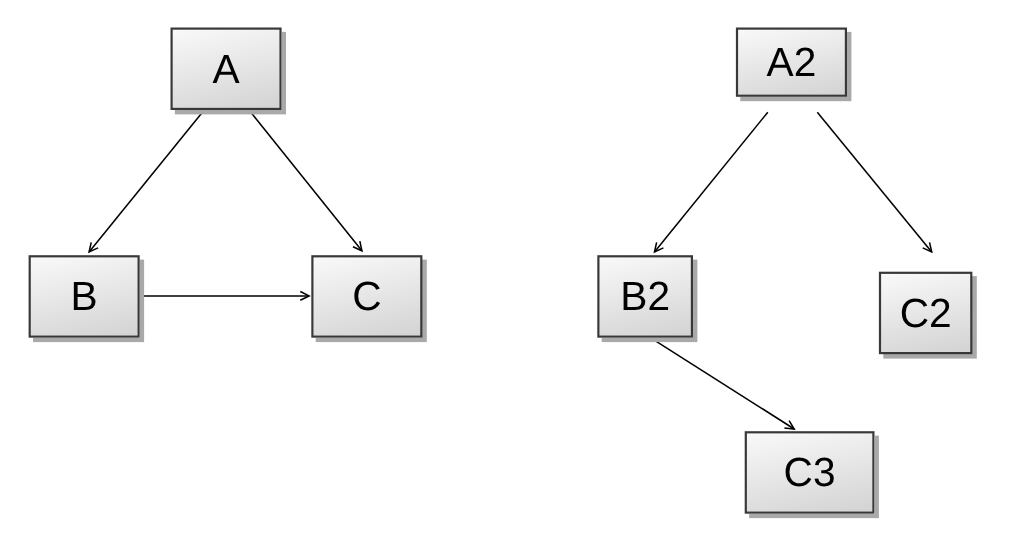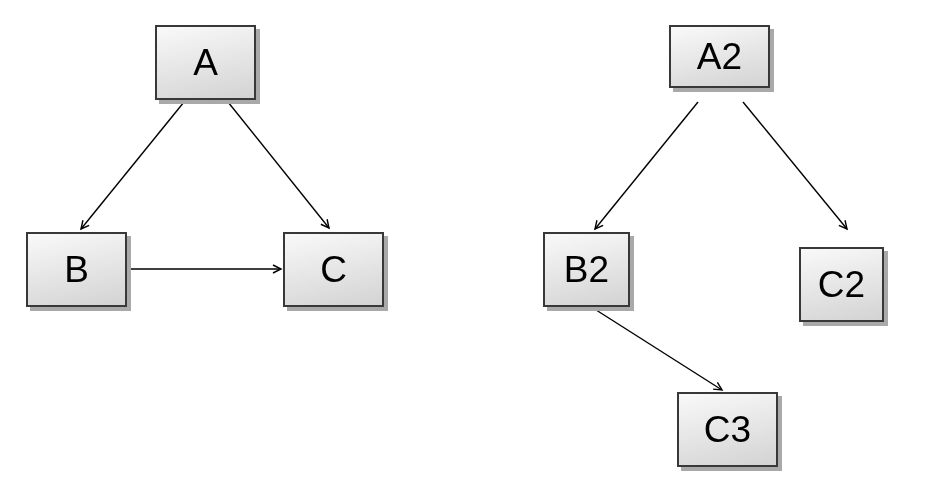--- a/index.html
+++ b/index.html
@@ -85,18 +85,18 @@
       <div>
         <div class="node" style="left: 669px; top: 25px; width: 101px; height: 63px;">
           <span>A2</span>
         </div>
         <div class="node" style="left: 543px; top: 232px; width: 87px; height: 75px;">
           <span>B2</span>
         </div>
         <div class="node" style="left: 799px; top: 247px; width: 85px; height: 75px;">
           <span>C2</span>
         </div>
-        <div class="node" style="left: 677px; top: 392px; width: 101px; height: 75px;">
+        <div class="node" style="left: 677px; top: 392px; width: 118px; height: 75px;">
           <span>C3</span>
         </div>
       </div>
     </div>
 </div>
 
 </body></html>

